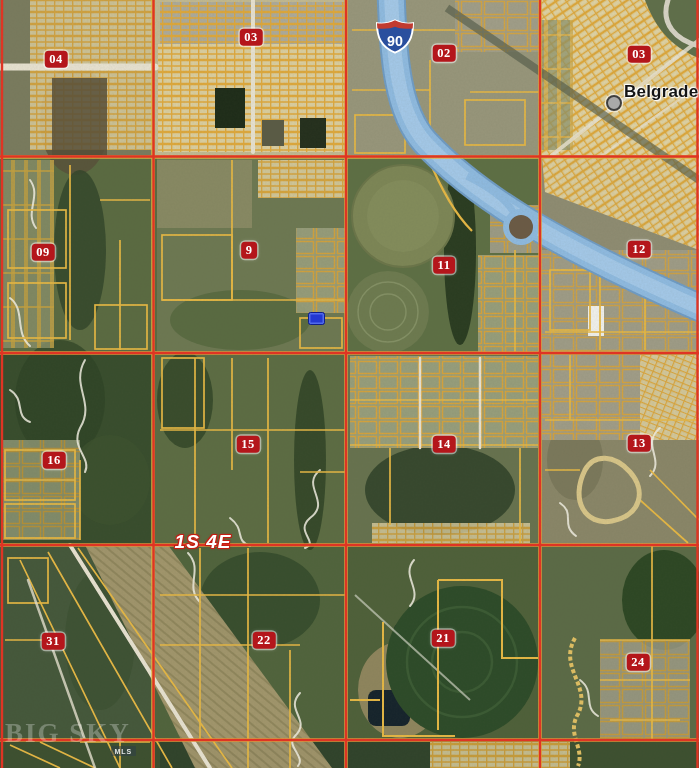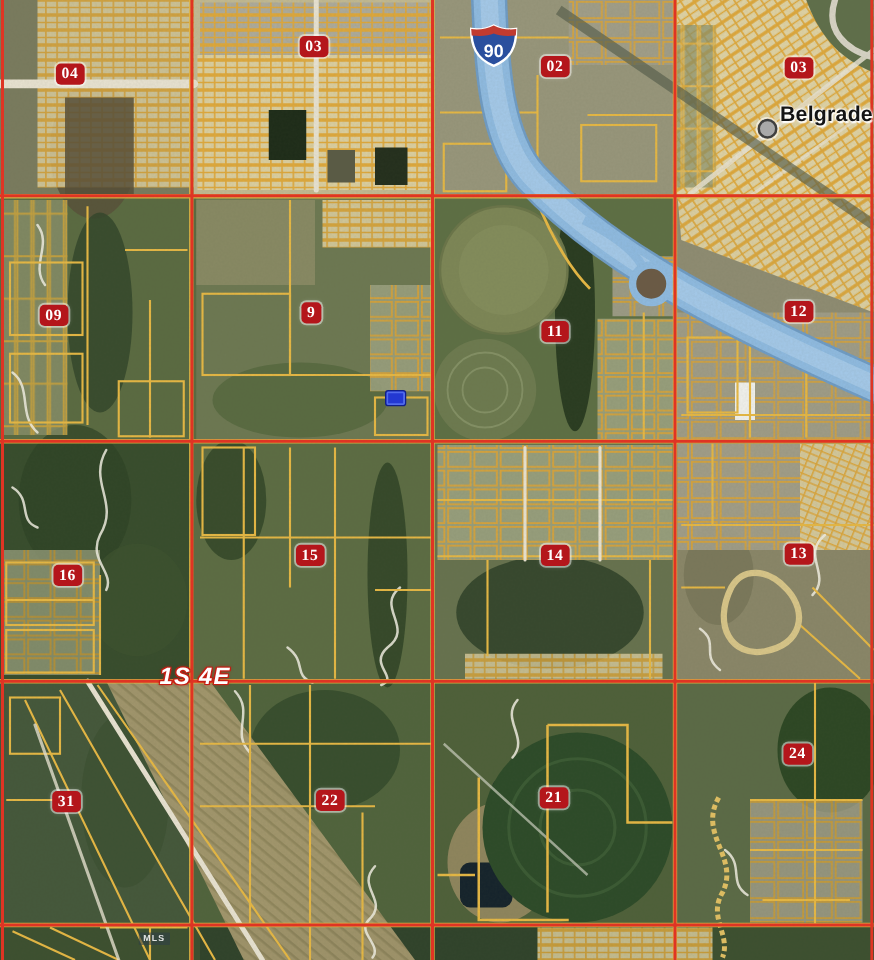--- a/index.html
+++ b/index.html
@@ -15,20 +15,21 @@
     line-height:1;letter-spacing:.5px;padding:2px 4.5px;border-radius:4px;
     box-shadow:0 0 0 1.5px rgba(255,255,255,.45), 0 0 4px rgba(255,255,255,.35);
     white-space:nowrap;
     font-family:Liberation Serif, serif;
   }
   .twp-label{
     position:absolute;transform:translate(-50%,-50%);
     color:#fff;font-weight:bold;font-style:italic;font-size:19px;letter-spacing:1px;
     text-shadow:0 0 2px #c41f14,0 0 3px #c41f14,1px 1px 0 #c41f14,-1px -1px 0 #c41f14,1px -1px 0 #c41f14,-1px 1px 0 #c41f14;
     white-space:nowrap;
+    margin-left:47px;
   }
   .town-label{
     position:absolute;color:#141414;font-weight:bold;font-size:17px;letter-spacing:.2px;
     text-shadow:0 0 2px #fff,0 0 3px #fff,1px 1px 1px #fff,-1px -1px 1px #fff;
     white-space:nowrap;
   }
   .town-dot{
     position:absolute;width:12px;height:12px;border-radius:50%;
     background:#a9a9a9;border:2.5px solid #3f3f3f;box-shadow:0 0 0 1.5px rgba(255,255,255,.6);
   }
@@ -308,30 +309,31 @@
     <div class="sec-badge" style="left:249px;top:250px">9</div>
     <div class="sec-badge" style="left:444px;top:265px">11</div>
     <div class="sec-badge" style="left:639px;top:249px">12</div>
     <div class="sec-badge" style="left:54px;top:460px">16</div>
     <div class="sec-badge" style="left:248px;top:444px">15</div>
     <div class="sec-badge" style="left:444px;top:444px">14</div>
     <div class="sec-badge" style="left:639px;top:443px">13</div>
     <div class="sec-badge" style="left:53px;top:641px">31</div>
     <div class="sec-badge" style="left:264px;top:640px">22</div>
     <div class="sec-badge" style="left:443px;top:638px">21</div>
-    <div class="sec-badge" style="left:638px;top:603px">24</div>
+    <div class="sec-badge" style="left:638px;top:662px">24</div>
 
     <div class="twp-label" style="left:156px;top:542px">1S 4E</div>
 
     <div class="town-dot" style="left:606px;top:95px"></div>
     <div class="town-label" style="left:624px;top:82px">Belgrade</div>
 
     <svg class="shield" style="left:376px;top:19px" viewBox="0 0 40 36">
       <path d="M20,1 C26,4 33,5 39,4 C39,18 35,29 20,35 C5,29 1,18 1,4 C7,5 14,4 20,1 Z" fill="#2a4f9e" stroke="#fff" stroke-width="2"></path>
       <path d="M20,1 C26,4 33,5 39,4 L38.6,9.5 C30,10.5 24,9.5 20,7.8 C16,9.5 10,10.5 1.4,9.5 L1,4 C7,5 14,4 20,1 Z" fill="#c13b30"></path>
       <text x="20" y="27.5" font-size="15" fill="#fff" font-weight="bold" text-anchor="middle" font-family="Liberation Sans, sans-serif">90</text>
     </svg>
 
     <div class="prop-marker" style="left:308px;top:312px"></div>
 
+    <div class="wm">BIG SKY</div>
     <div class="wm-mls">MLS</div>
   </div>
 </div>
 
 </body></html>

